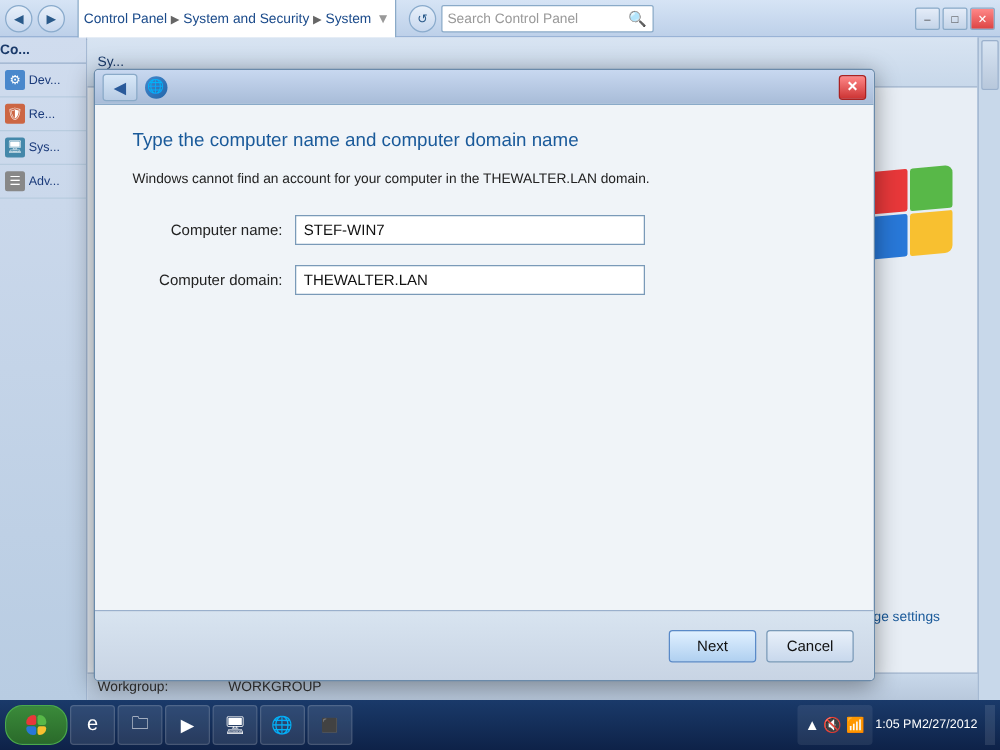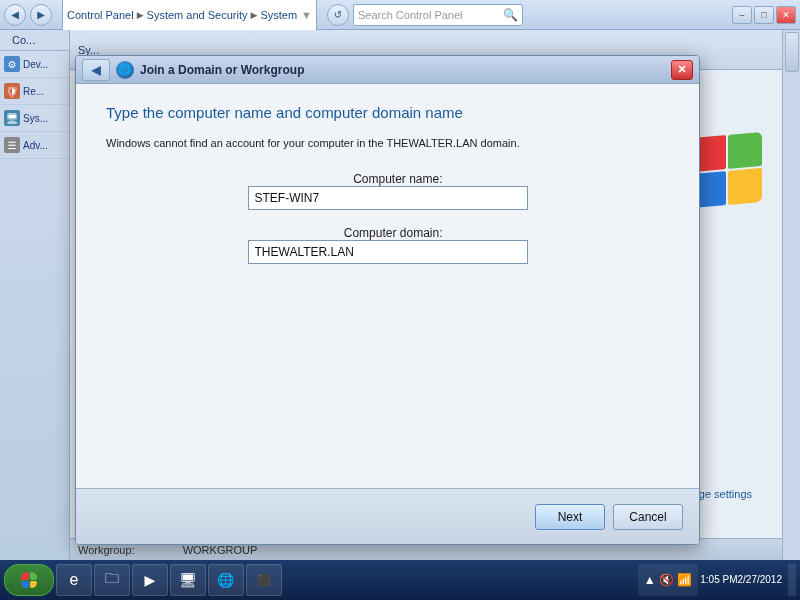--- a/index.html
+++ b/index.html
@@ -119,22 +119,22 @@
       top: 30px;
       left: 0;
       width: 70px;
       bottom: 40px;
       background: linear-gradient(180deg, #d0dcee 0%, #b8cce2 100%);
       border-right: 1px solid #9ab0cc;
       overflow: hidden;
     }
 
     .sidebar-title {
-      padding: 4px 12px;
-      font-weight: normal;
+      padding: 4px 0;
+      font-weight: bold;
       font-size: 11px;
       color: #1a3a6a;
       border-bottom: 1px solid #9ab0cc;
       white-space: nowrap;
       overflow: hidden;
     }
 
     .sidebar-item {
       display: flex;
       align-items: center;
@@ -399,21 +399,20 @@
       font-size: 11px;
       color: #222;
       line-height: 1.5;
       margin-bottom: 20px;
     }
 
     .form-row {
       display: flex;
       align-items: center;
       margin-bottom: 16px;
-      flex-direction: column;
     }
 
     .form-label {
       width: 130px;
       font-size: 12px;
       color: #222;
       text-align: right;
       padding-right: 10px;
     }
 
@@ -553,21 +552,20 @@
   <span>Workgroup:</span>
   <span style="margin-left:48px;">WORKGROUP</span>
 </div>
 
 <div class="dialog-overlay">
 
   <div class="dialog-titlebar">
     <div class="dialog-title-left">
       <div class="back-arrow-btn">◀</div>
       <div class="dialog-icon">🌐</div>
-      <span>Join a Domain or Workgroup</span>
     </div>
     <div class="dialog-close-btn">✕</div>
   </div>
 
   <div class="dialog-body">
     <div class="dialog-main-title">Type the computer name and computer domain name</div>
     <div class="dialog-error-msg">
       <span>Windows cannot find an account for your computer in the THEWALTER.LAN domain.</span><br>
     </div>
 

